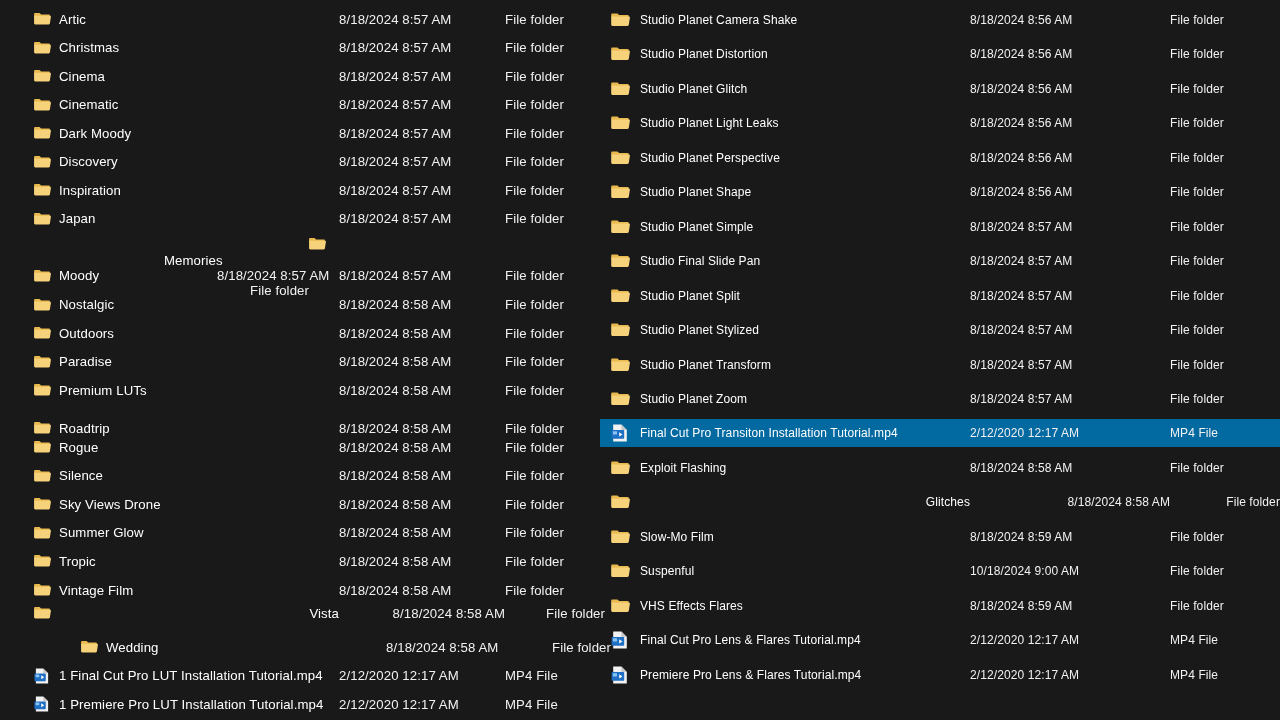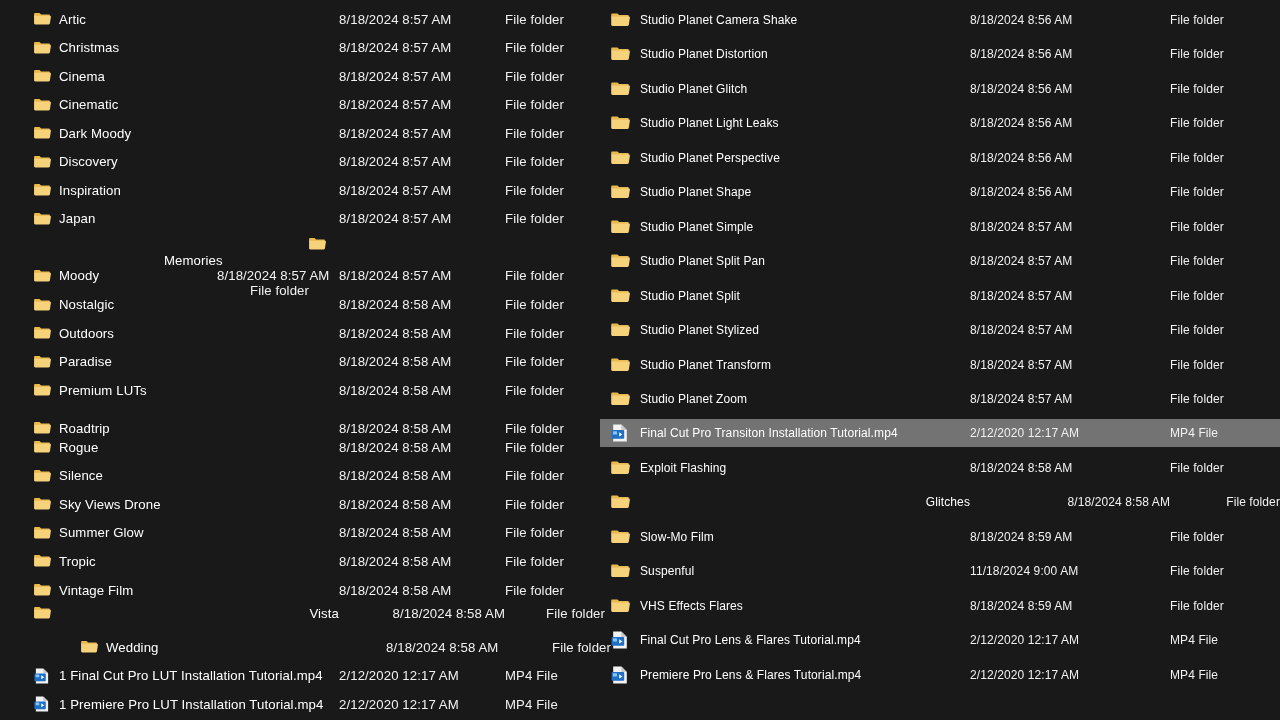--- a/index.html
+++ b/index.html
@@ -34,21 +34,21 @@
     position: absolute;
     left: 0;
     display: flex;
     align-items: center;
     white-space: nowrap;
     box-sizing: border-box;
   }
   .pane-left  .row { width: 600px; height: 24px; font-size: 13.2px; }
   .pane-right .row { width: 680px; height: 28px; font-size: 12px; }
 
-  .row.is-selected { background: #737373; }
+  .row.is-selected { background: #0369a1; }
 
   .cell-icon {
     flex: 0 0 auto;
     display: inline-flex;
     align-items: center;
     justify-content: center;
   }
   .pane-left  .cell-icon { width: 18px; height: 18px; margin-left: 33px; }
   .pane-right .cell-icon { width: 20px; height: 20px; margin-left: 10px; }
 
@@ -454,21 +454,21 @@
         <span class="cell-date">8/18/2024 8:57 AM</span>
         <span class="cell-type">File folder</span>
       </div>
       <div class="row" style="top: 247.15px;">
         <span class="cell-icon ico-folder">
           <svg viewBox="0 0 20 20">
             <path d="M1.2 4.6c0-.7.5-1.2 1.2-1.2h4.4c.4 0 .7.15 1 .42l1.25 1.2h8.5c.7 0 1.25.55 1.25 1.25v1.1H1.2z" fill="#e8b94f"></path>
             <path d="M1.2 6.5h17.6c.7 0 1.2.55 1.1 1.25l-1.1 7.1c-.1.65-.62 1.15-1.28 1.15H2.5c-.7 0-1.25-.52-1.3-1.2z" fill="#f6d27a"></path>
           </svg>
         </span>
-        <span class="cell-name">Studio Planet Split Pan</span>
+        <span class="cell-name">Studio Final Slide Pan</span>
         <span class="cell-date">8/18/2024 8:57 AM</span>
         <span class="cell-type">File folder</span>
       </div>
       <div class="row" style="top: 281.6px;">
         <span class="cell-icon ico-folder">
           <svg viewBox="0 0 20 20">
             <path d="M1.2 4.6c0-.7.5-1.2 1.2-1.2h4.4c.4 0 .7.15 1 .42l1.25 1.2h8.5c.7 0 1.25.55 1.25 1.25v1.1H1.2z" fill="#e8b94f"></path>
             <path d="M1.2 6.5h17.6c.7 0 1.2.55 1.1 1.25l-1.1 7.1c-.1.65-.62 1.15-1.28 1.15H2.5c-.7 0-1.25-.52-1.3-1.2z" fill="#f6d27a"></path>
           </svg>
         </span>
@@ -557,21 +557,21 @@
         <span class="cell-type">File folder</span>
       </div>
       <div class="row" style="top: 557.2px;">
         <span class="cell-icon ico-folder">
           <svg viewBox="0 0 20 20">
             <path d="M1.2 4.6c0-.7.5-1.2 1.2-1.2h4.4c.4 0 .7.15 1 .42l1.25 1.2h8.5c.7 0 1.25.55 1.25 1.25v1.1H1.2z" fill="#e8b94f"></path>
             <path d="M1.2 6.5h17.6c.7 0 1.2.55 1.1 1.25l-1.1 7.1c-.1.65-.62 1.15-1.28 1.15H2.5c-.7 0-1.25-.52-1.3-1.2z" fill="#f6d27a"></path>
           </svg>
         </span>
         <span class="cell-name">Suspenful</span>
-        <span class="cell-date">11/18/2024 9:00 AM</span>
+        <span class="cell-date">10/18/2024 9:00 AM</span>
         <span class="cell-type">File folder</span>
       </div>
       <div class="row" style="top: 591.65px;">
         <span class="cell-icon ico-folder">
           <svg viewBox="0 0 20 20">
             <path d="M1.2 4.6c0-.7.5-1.2 1.2-1.2h4.4c.4 0 .7.15 1 .42l1.25 1.2h8.5c.7 0 1.25.55 1.25 1.25v1.1H1.2z" fill="#e8b94f"></path>
             <path d="M1.2 6.5h17.6c.7 0 1.2.55 1.1 1.25l-1.1 7.1c-.1.65-.62 1.15-1.28 1.15H2.5c-.7 0-1.25-.52-1.3-1.2z" fill="#f6d27a"></path>
           </svg>
         </span>
         <span class="cell-name">VHS Effects Flares</span>

